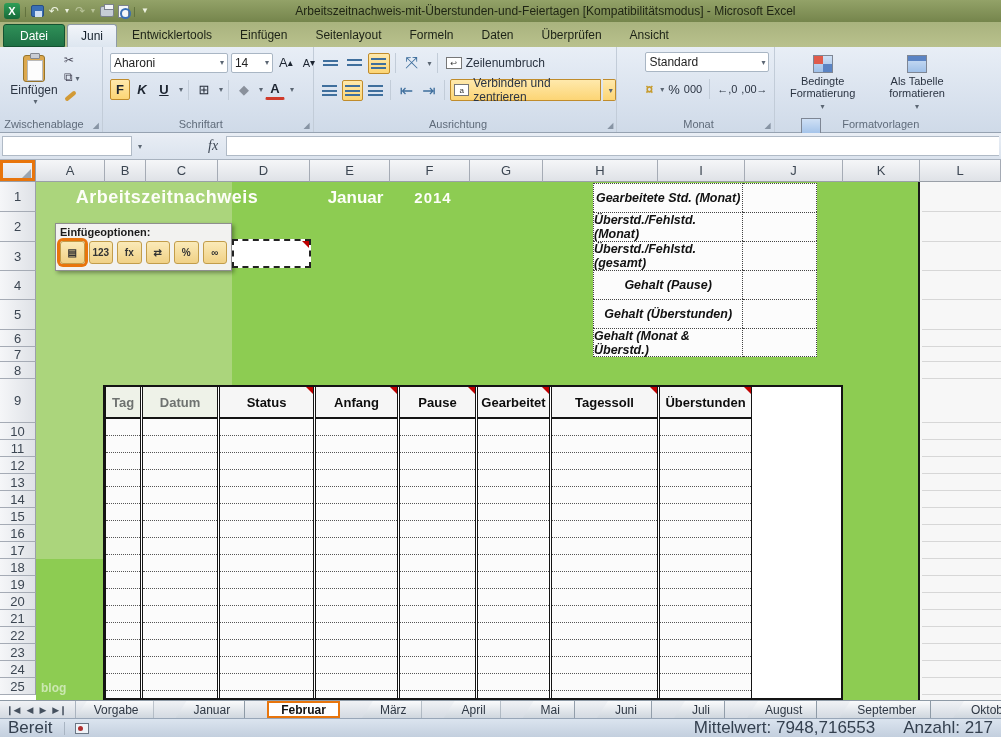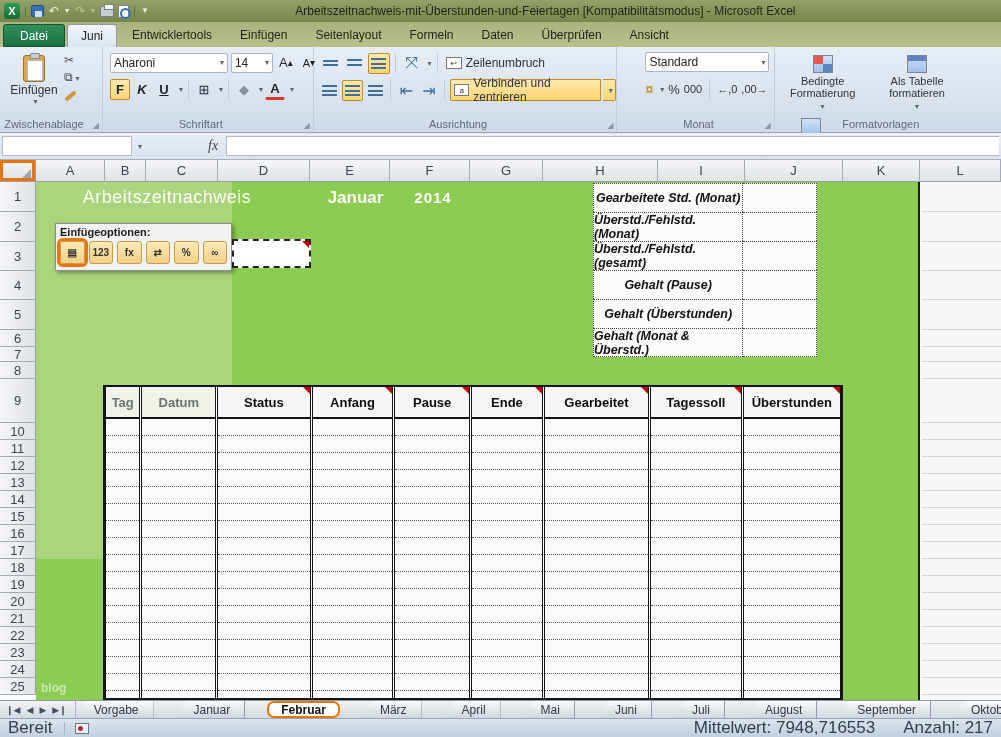--- a/index.html
+++ b/index.html
@@ -120,21 +120,21 @@
     border-right:1px solid #9aa0a8; font-size:13px; color:#3c4652; display:flex; align-items:center; justify-content:center; }
 
   
   .canvas { position:absolute; left:36px; top:22px; width:965px; height:518px; overflow:hidden; background:#f7f7f7; }
   .greenarea { position:absolute; left:0; top:0; width:884px; height:518px; background:#8dcc52; border-right:2px solid #1a1a1a; }
   .lightband { position:absolute; left:0; top:0; width:196px; height:377px; background:#abd57c; }
   .lstrip { position:absolute; left:886px; top:0; width:79px; height:518px; background:#f7f7f7; }
   .lline { position:absolute; left:0; width:79px; height:1px; background:#d7d7d7; }
 
   .sheet-title { position:absolute; left:0; top:5px; width:262px; text-align:center;
-    font-size:18px; font-weight:normal; color:#fdfef8; letter-spacing:.5px; }
+    font-size:18px; font-weight:bold; color:#fdfef8; letter-spacing:.5px; }
   .sheet-month { position:absolute; left:272px; top:6px; width:95px; text-align:center;
     font-size:17px; font-weight:bold; color:#fdfef8; }
   .sheet-year { position:absolute; left:368px; top:7px; width:58px; text-align:center;
     font-size:15px; font-weight:bold; color:#fdfef8; letter-spacing:1px; }
 
   
   .summary { position:absolute; left:509px; top:1px; width:272px;padding-left:48px; }
   .sumrow { display:flex; height:29px; }
   .sumlabel { width:200px; background:#fcfcfc; border:1px dotted #444; border-bottom:none;
     font-size:12.5px; font-weight:bold; font-style:italic; color:#111; display:flex; align-items:center; justify-content:center; }
@@ -174,21 +174,21 @@
   
   .tabbar { position:absolute; left:0; top:700px; width:1001px; height:18px;
     background:linear-gradient(#f0f2f5,#d4dae2); border-top:1px solid #8e9aa6; display:flex; align-items:stretch; }
   .navs { display:flex; align-items:center; gap:6px; padding:0 8px 0 6px; border-right:1px solid #aab3bf; }
   .nav { font-size:9px; color:#45505e; }
   .sheettabs { display:flex; align-items:stretch;gap:22px; }
   .sheet-tab { position:relative; padding:1px 14px 0 18px; font-size:12px; color:#2f3844;
     background:linear-gradient(#fafbfc,#cfd6de); border-right:1px solid #8e9aa6;
     clip-path:polygon(11px 0,100% 0,100% 100%,0 100%); display:flex; align-items:center; }
   .sheet-tab.active { background:#fff; font-weight:bold; color:#111;
-    clip-path:none; border:2px solid #e8750c; border-radius:7px; padding:0 12px; z-index:2; }
+    clip-path:none; border:2px solid #e8750c; border-radius:0; padding:0 12px; z-index:2; }
   .tabsplit { display:flex; align-items:center; gap:4px; padding:0 6px; border-left:1px solid #aab3bf; }
   .splitgrip { width:7px; height:12px; background:#eef1f4; border:1px solid #8e9aa6; }
 
   
   .statusbar { position:absolute; left:0; top:718px; width:1001px; height:19px;
     background:linear-gradient(#dbe4ef,#c3cfde); border-top:1px solid #98a6b8;
     display:flex; align-items:center; font-size:17px; color:#333f4e; }
   .ready { padding:0 12px 0 8px; }
   .ssep { width:1px; height:13px; background:#a8b4c2; }
   .macroicon { width:14px; height:11px; margin:0 10px; background:#eef2f7; border:1px solid #6a7685; position:relative; }
@@ -786,44 +786,20 @@
               <div class="trow"></div>
               <div class="trow"></div>
               <div class="trow"></div>
               <div class="trow"></div>
               <div class="trow"></div>
               <div class="trow"></div>
               <div class="trow"></div>
             </div>
           </div>
 
-          <div class="tcol note">
-            <div class="thead">
-              <span>Ende</span>
-            </div>
-            <div class="tbody">
-              <div class="trow"></div>
-              <div class="trow"></div>
-              <div class="trow"></div>
-              <div class="trow"></div>
-              <div class="trow"></div>
-              <div class="trow"></div>
-              <div class="trow"></div>
-              <div class="trow"></div>
-              <div class="trow"></div>
-              <div class="trow"></div>
-              <div class="trow"></div>
-              <div class="trow"></div>
-              <div class="trow"></div>
-              <div class="trow"></div>
-              <div class="trow"></div>
-              <div class="trow"></div>
-              <div class="trow"></div>
-            </div>
-          </div>
 
           <div class="tcol note">
             <div class="thead">
               <span>Gearbeitet</span>
             </div>
             <div class="tbody">
               <div class="trow"></div>
               <div class="trow"></div>
               <div class="trow"></div>
               <div class="trow"></div>

